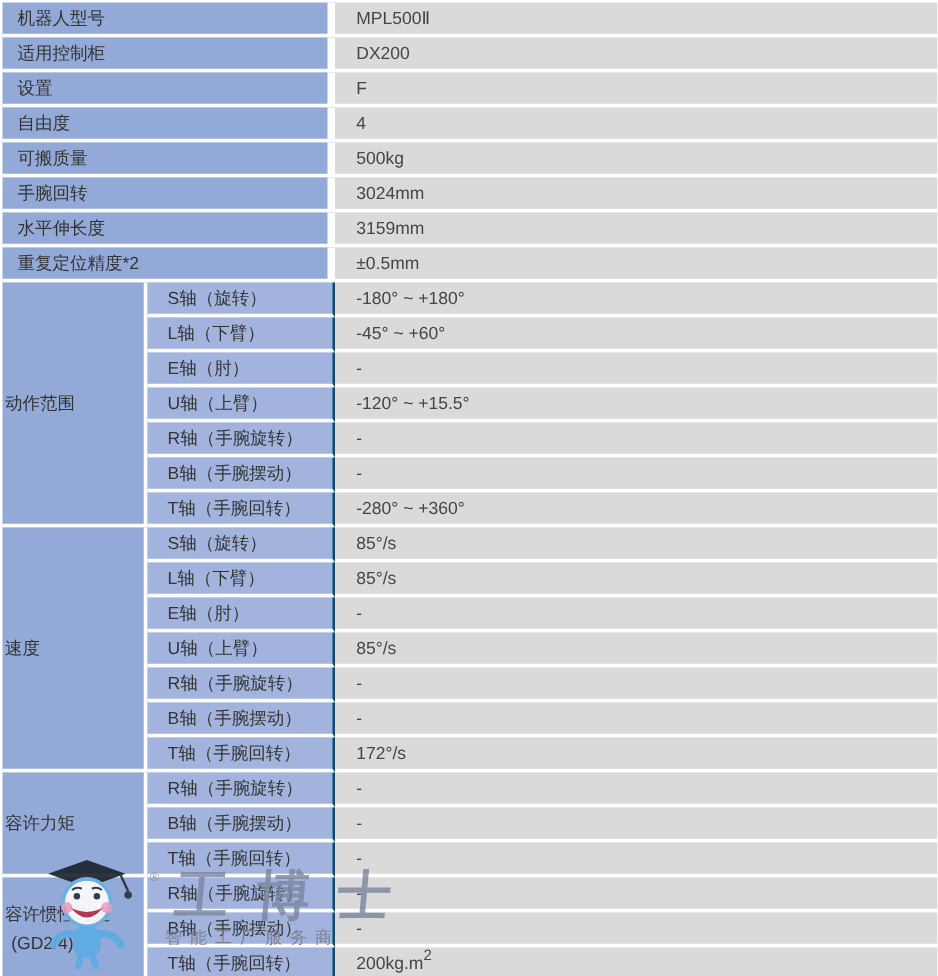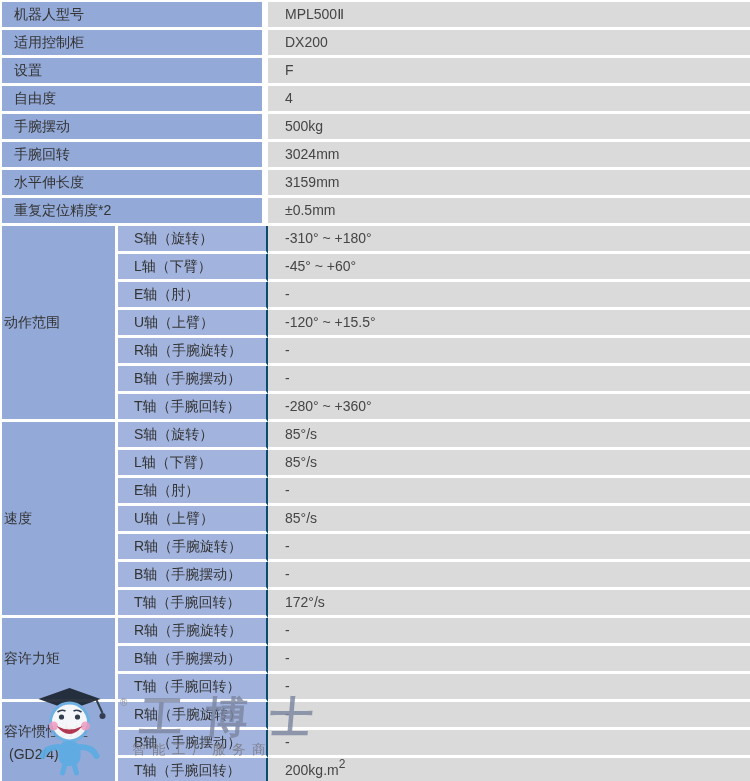--- a/index.html
+++ b/index.html
@@ -139,41 +139,41 @@
           </tr>
           <tr>
             <td class="label-cell" colspan="2">设置</td>
             <td class="value-cell">F</td>
           </tr>
           <tr>
             <td class="label-cell" colspan="2">自由度</td>
             <td class="value-cell">4</td>
           </tr>
           <tr>
-            <td class="label-cell" colspan="2">手腕摆动</td>
+            <td class="label-cell" colspan="2">可搬质量</td>
             <td class="value-cell">500kg</td>
           </tr>
           <tr>
             <td class="label-cell" colspan="2">手腕回转</td>
             <td class="value-cell">3024mm</td>
           </tr>
           <tr>
             <td class="label-cell" colspan="2">水平伸长度</td>
             <td class="value-cell">3159mm</td>
           </tr>
           <tr>
             <td class="label-cell" colspan="2">重复定位精度*2</td>
             <td class="value-cell">±0.5mm</td>
           </tr>
           <tr>
             <td class="cat-cell" rowspan="7">
               <div>动作范围</div>
             </td>
             <td class="axis-cell">S轴（旋转）</td>
-            <td class="value-cell">-310° ~ +180°</td>
+            <td class="value-cell">-180° ~ +180°</td>
           </tr>
           <tr>
             <td class="axis-cell">L轴（下臂）</td>
             <td class="value-cell">-45° ~ +60°</td>
           </tr>
           <tr>
             <td class="axis-cell">E轴（肘）</td>
             <td class="value-cell">-</td>
           </tr>
           <tr>

